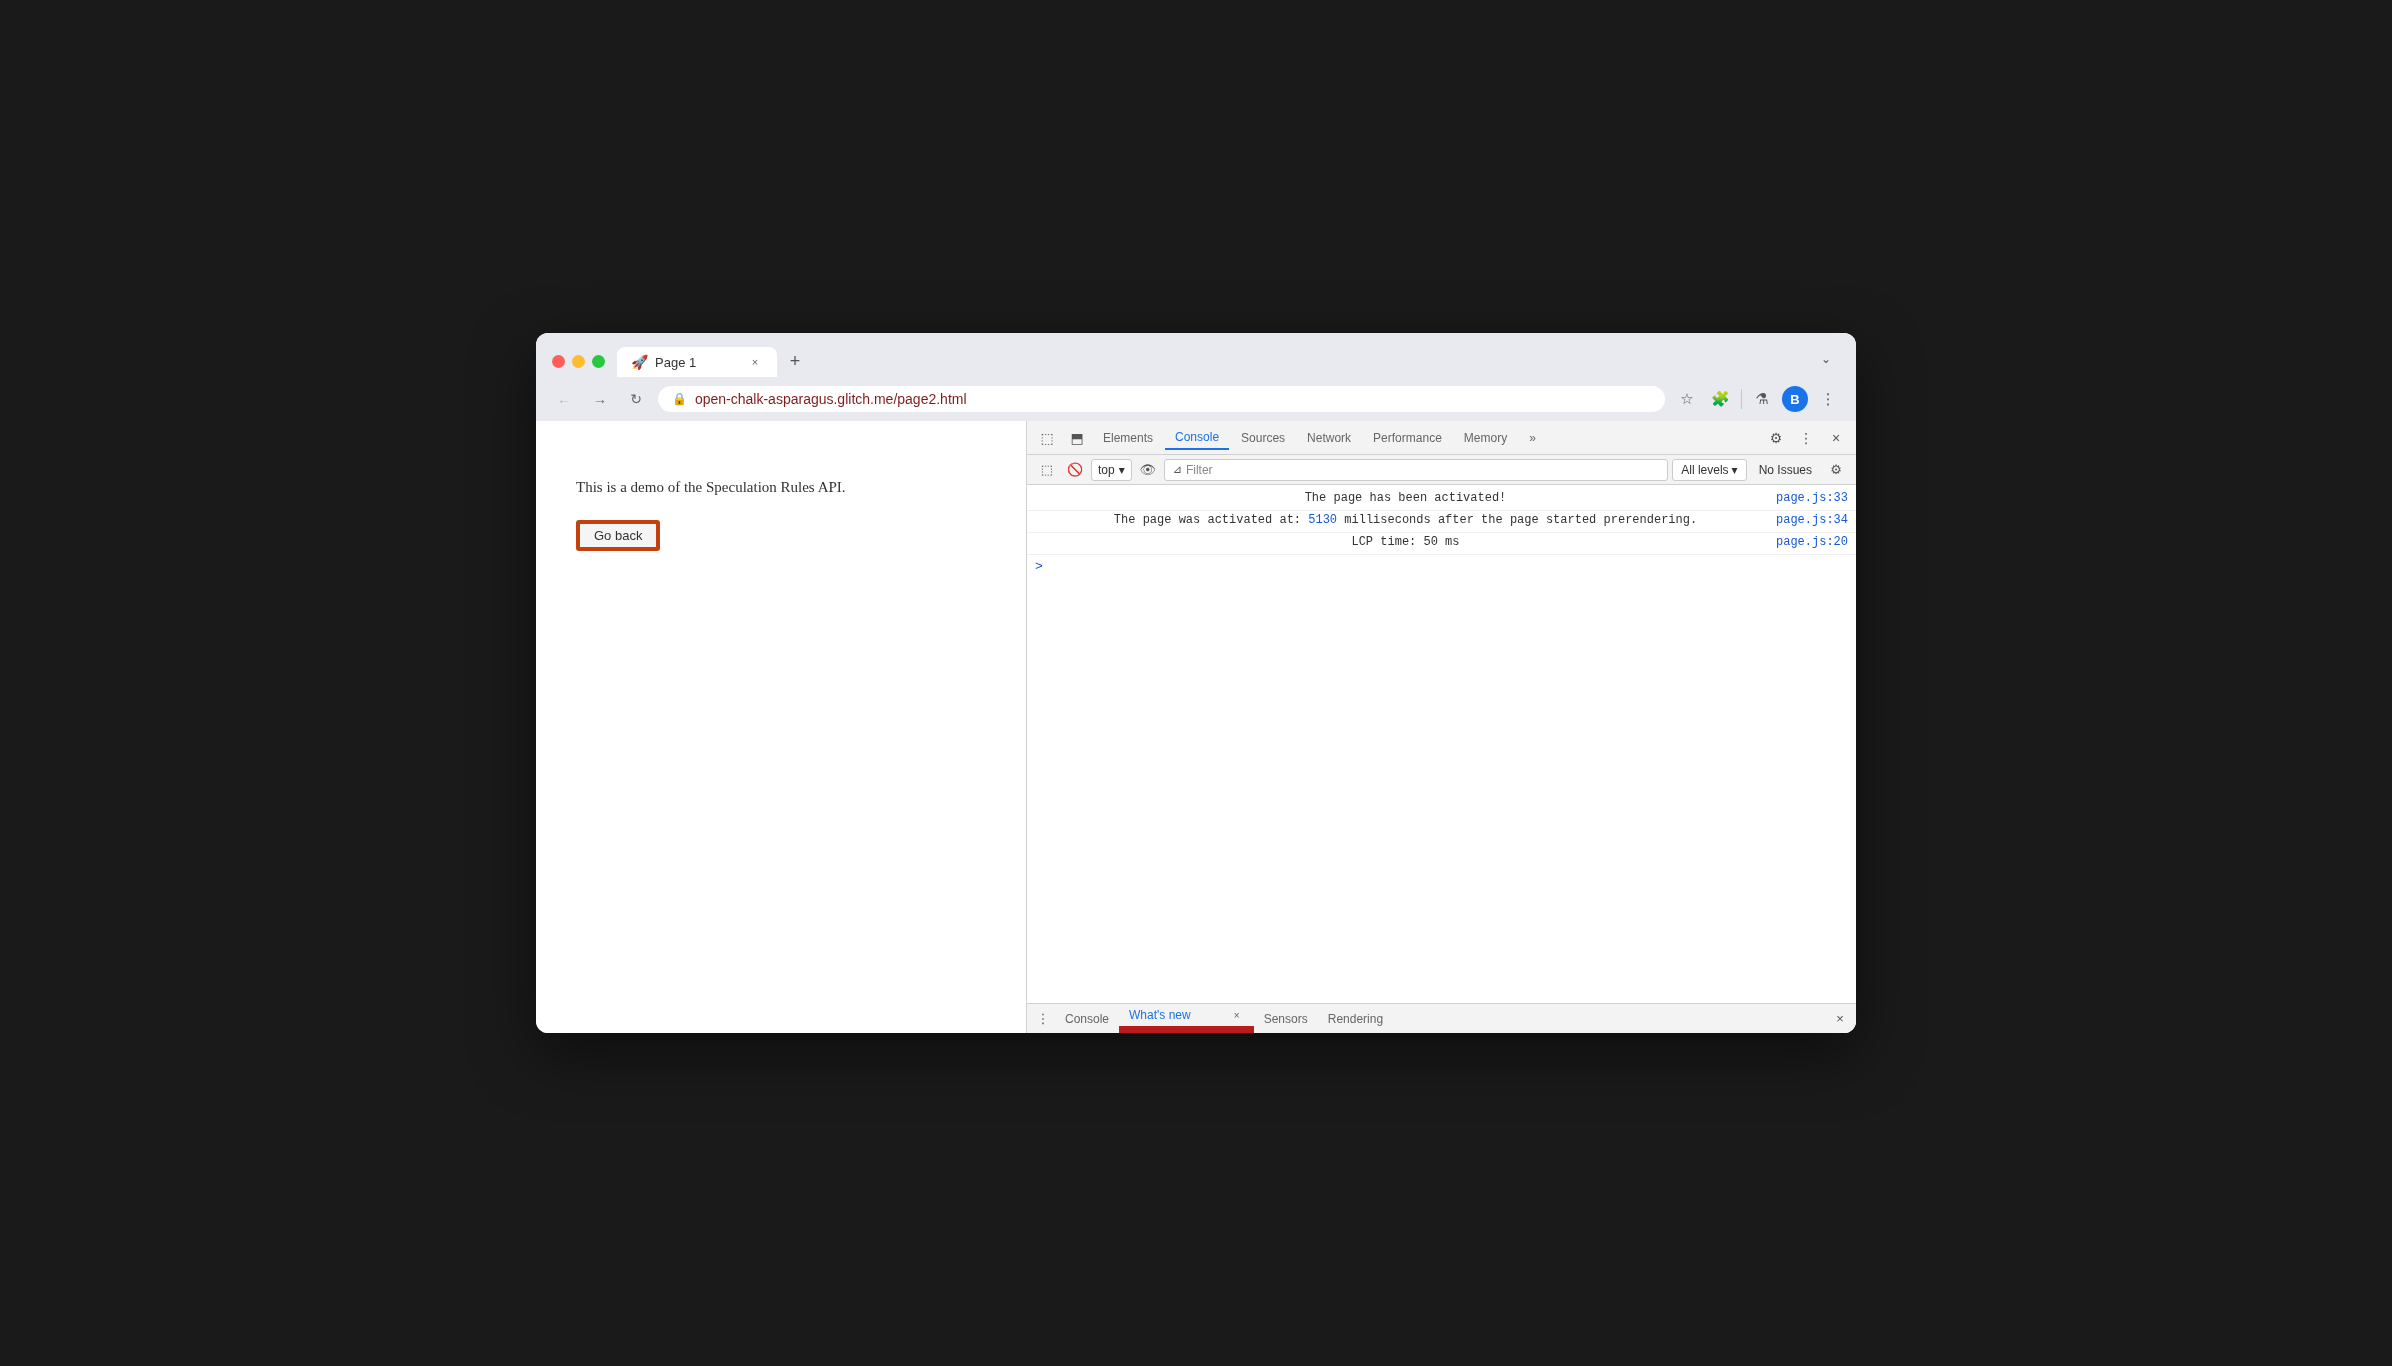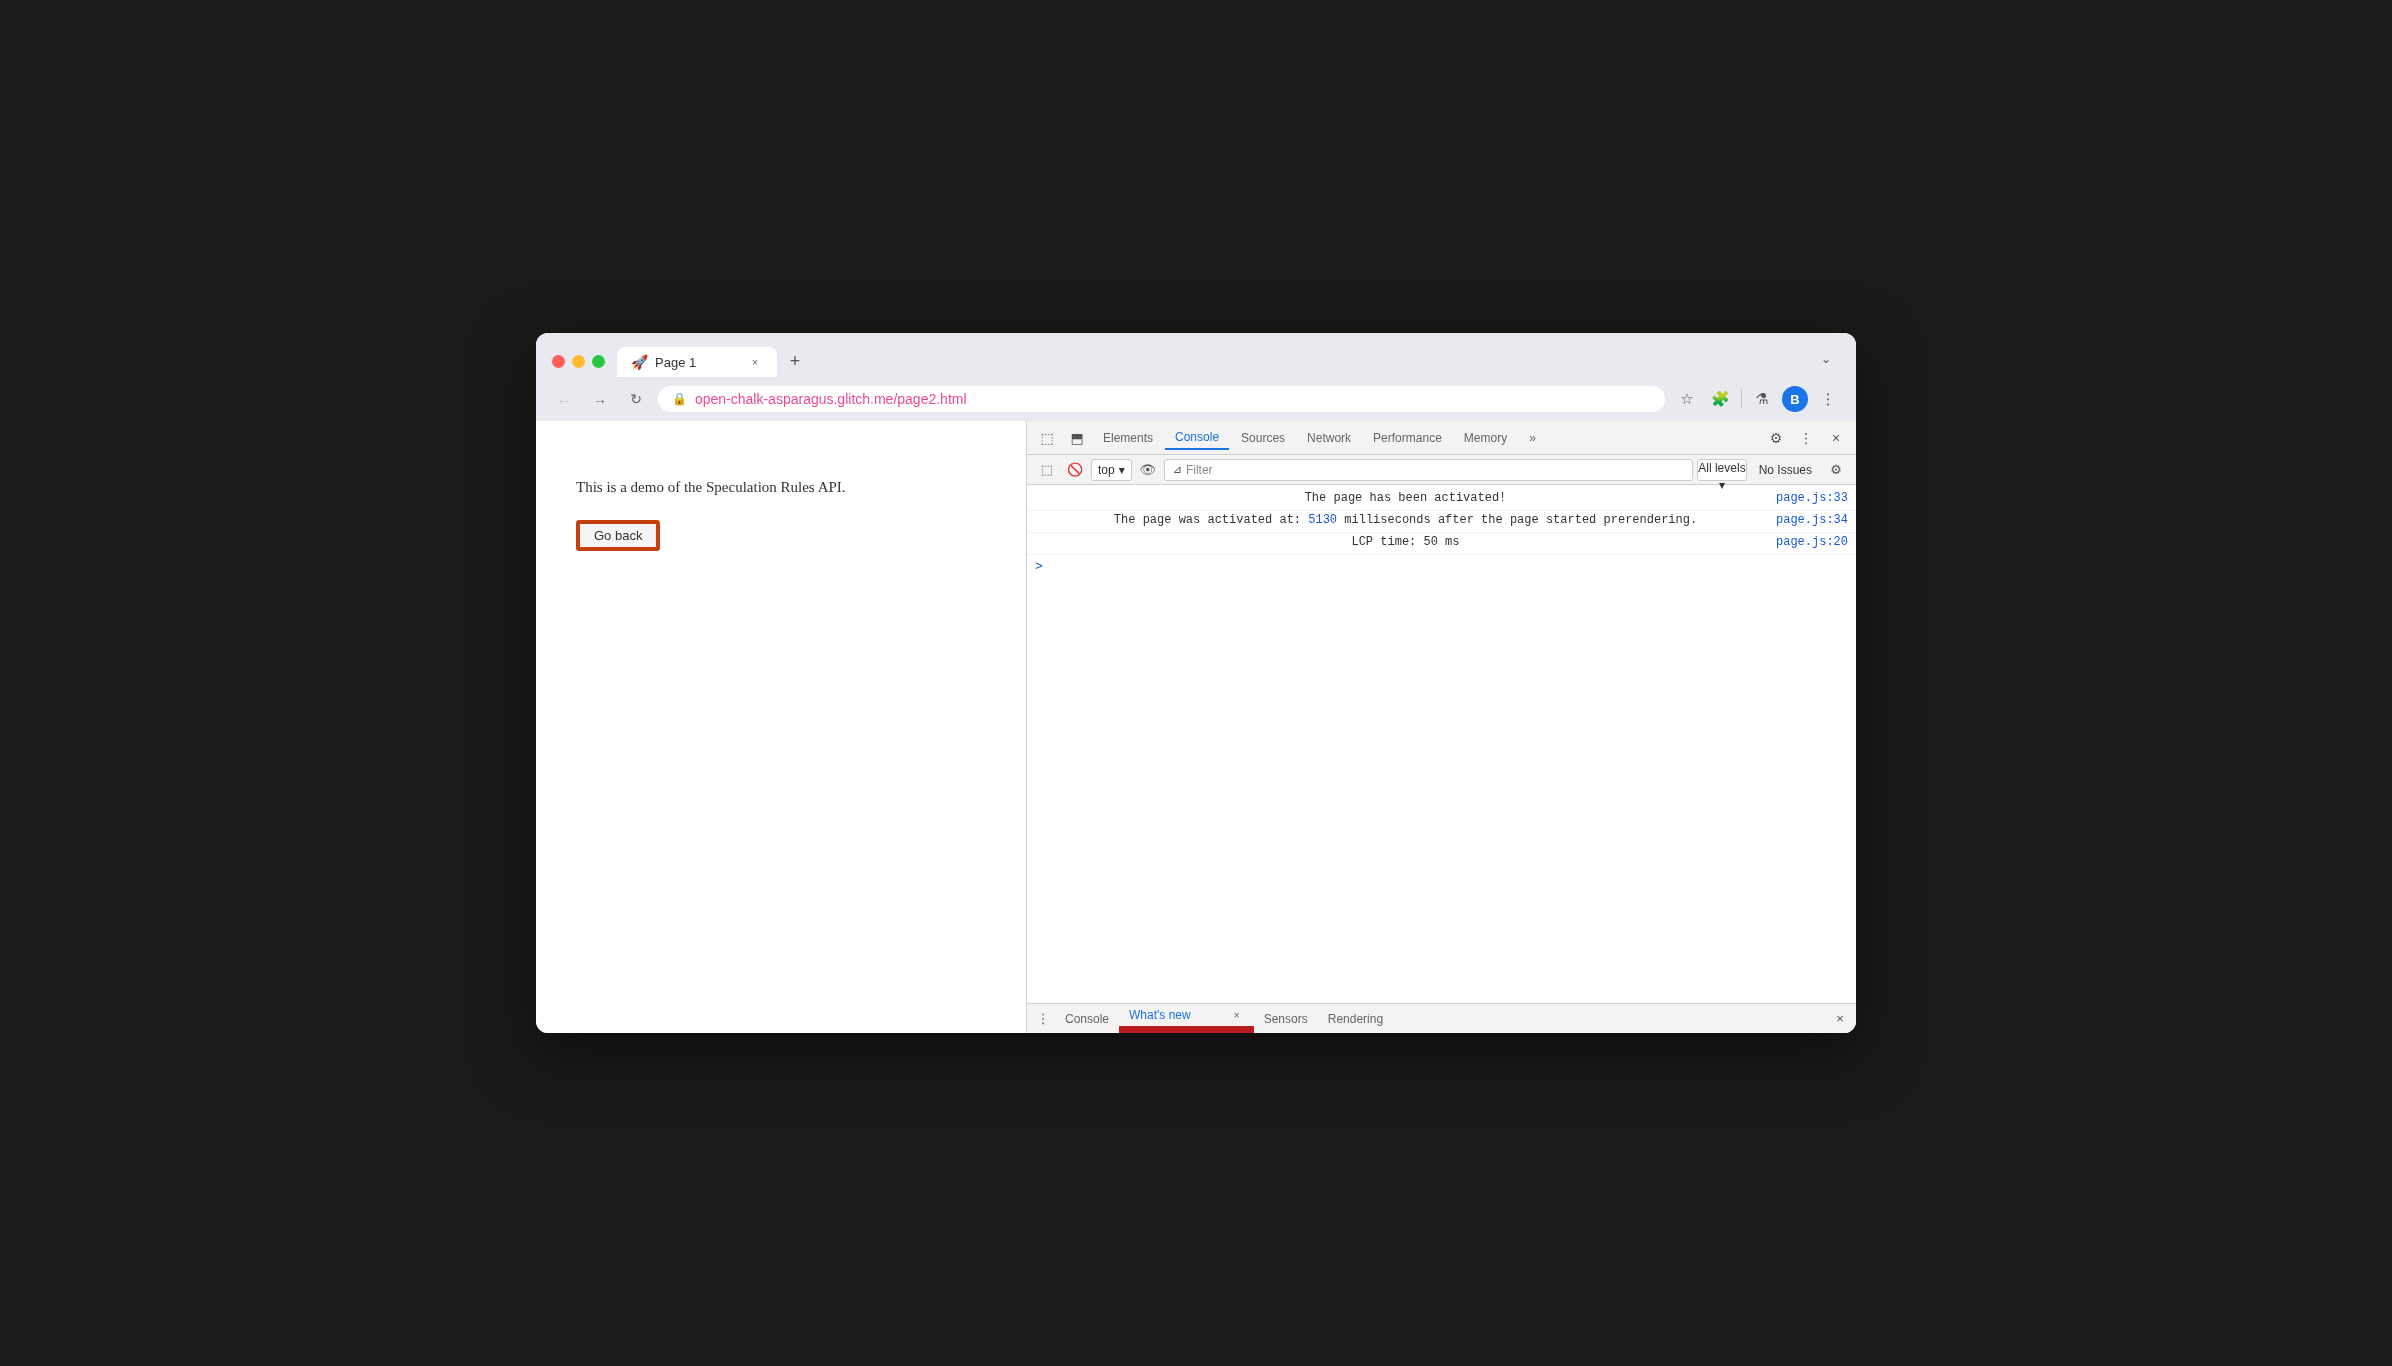--- a/index.html
+++ b/index.html
@@ -127,21 +127,21 @@
       background: #ffffff;
       border-radius: 20px;
       padding: 5px 14px;
       display: flex;
       align-items: center;
       gap: 8px;
       font-size: 13px;
       color: #333;
     }
     .address-icon { color: #888; font-size: 12px; }
-    .address-text { flex: 1; color: #ec4899; font-size: 14px; }
+    .address-text { flex: 1; color: #7f1d1d; font-size: 14px; }
     .toolbar-actions {
       display: flex;
       align-items: center;
       gap: 6px;
     }
     .toolbar-btn {
       width: 28px;
       height: 28px;
       display: flex;
       align-items: center;
@@ -317,29 +317,28 @@
       border-radius: 3px;
       padding: 0 8px;
       height: 22px;
       font-size: 12px;
       color: #333;
     }
     .all-levels-btn {
       display: flex;
       align-items: center;
       gap: 3px;
-      padding: 1px 0;
+      padding: 1px 8px;
       border: 1px solid #ccc;
       border-radius: 3px;
       font-size: 12px;
       color: #333;
       cursor: pointer;
       height: 22px;
       background: #fff;
-      flex-direction: column;
     }
     .no-issues-badge {
       display: flex;
       align-items: center;
       gap: 4px;
       padding: 1px 8px;
       font-size: 12px;
       color: #333;
       cursor: pointer;
     }

